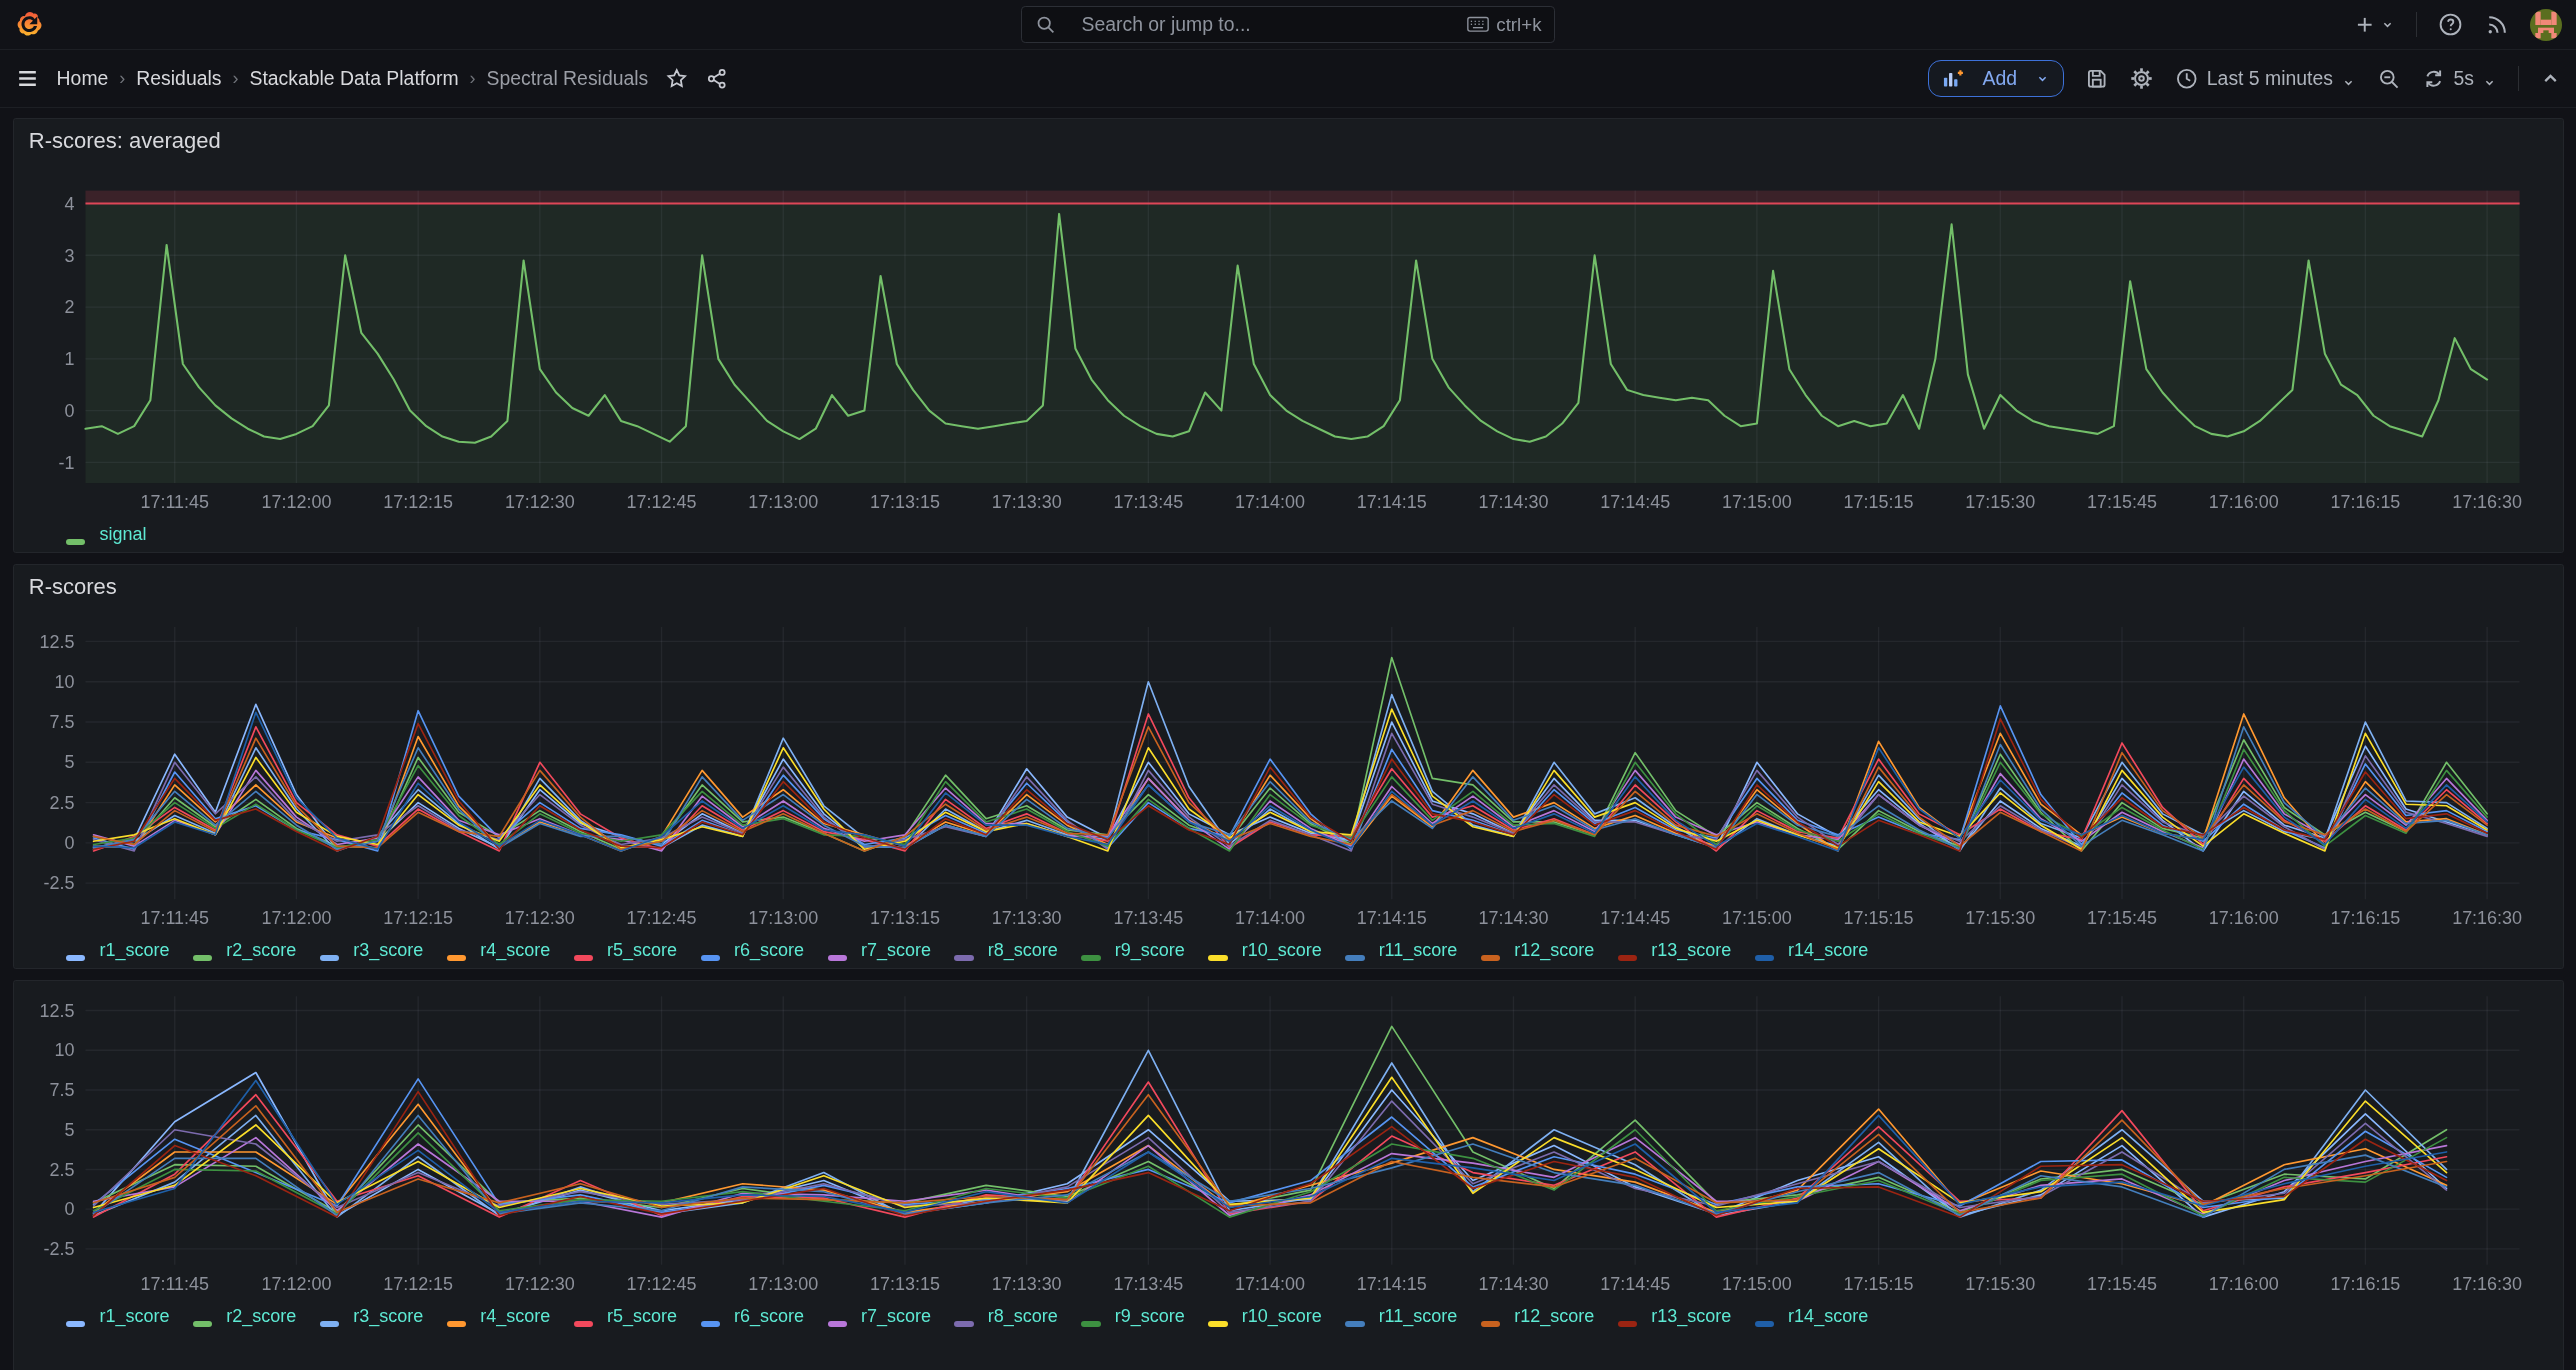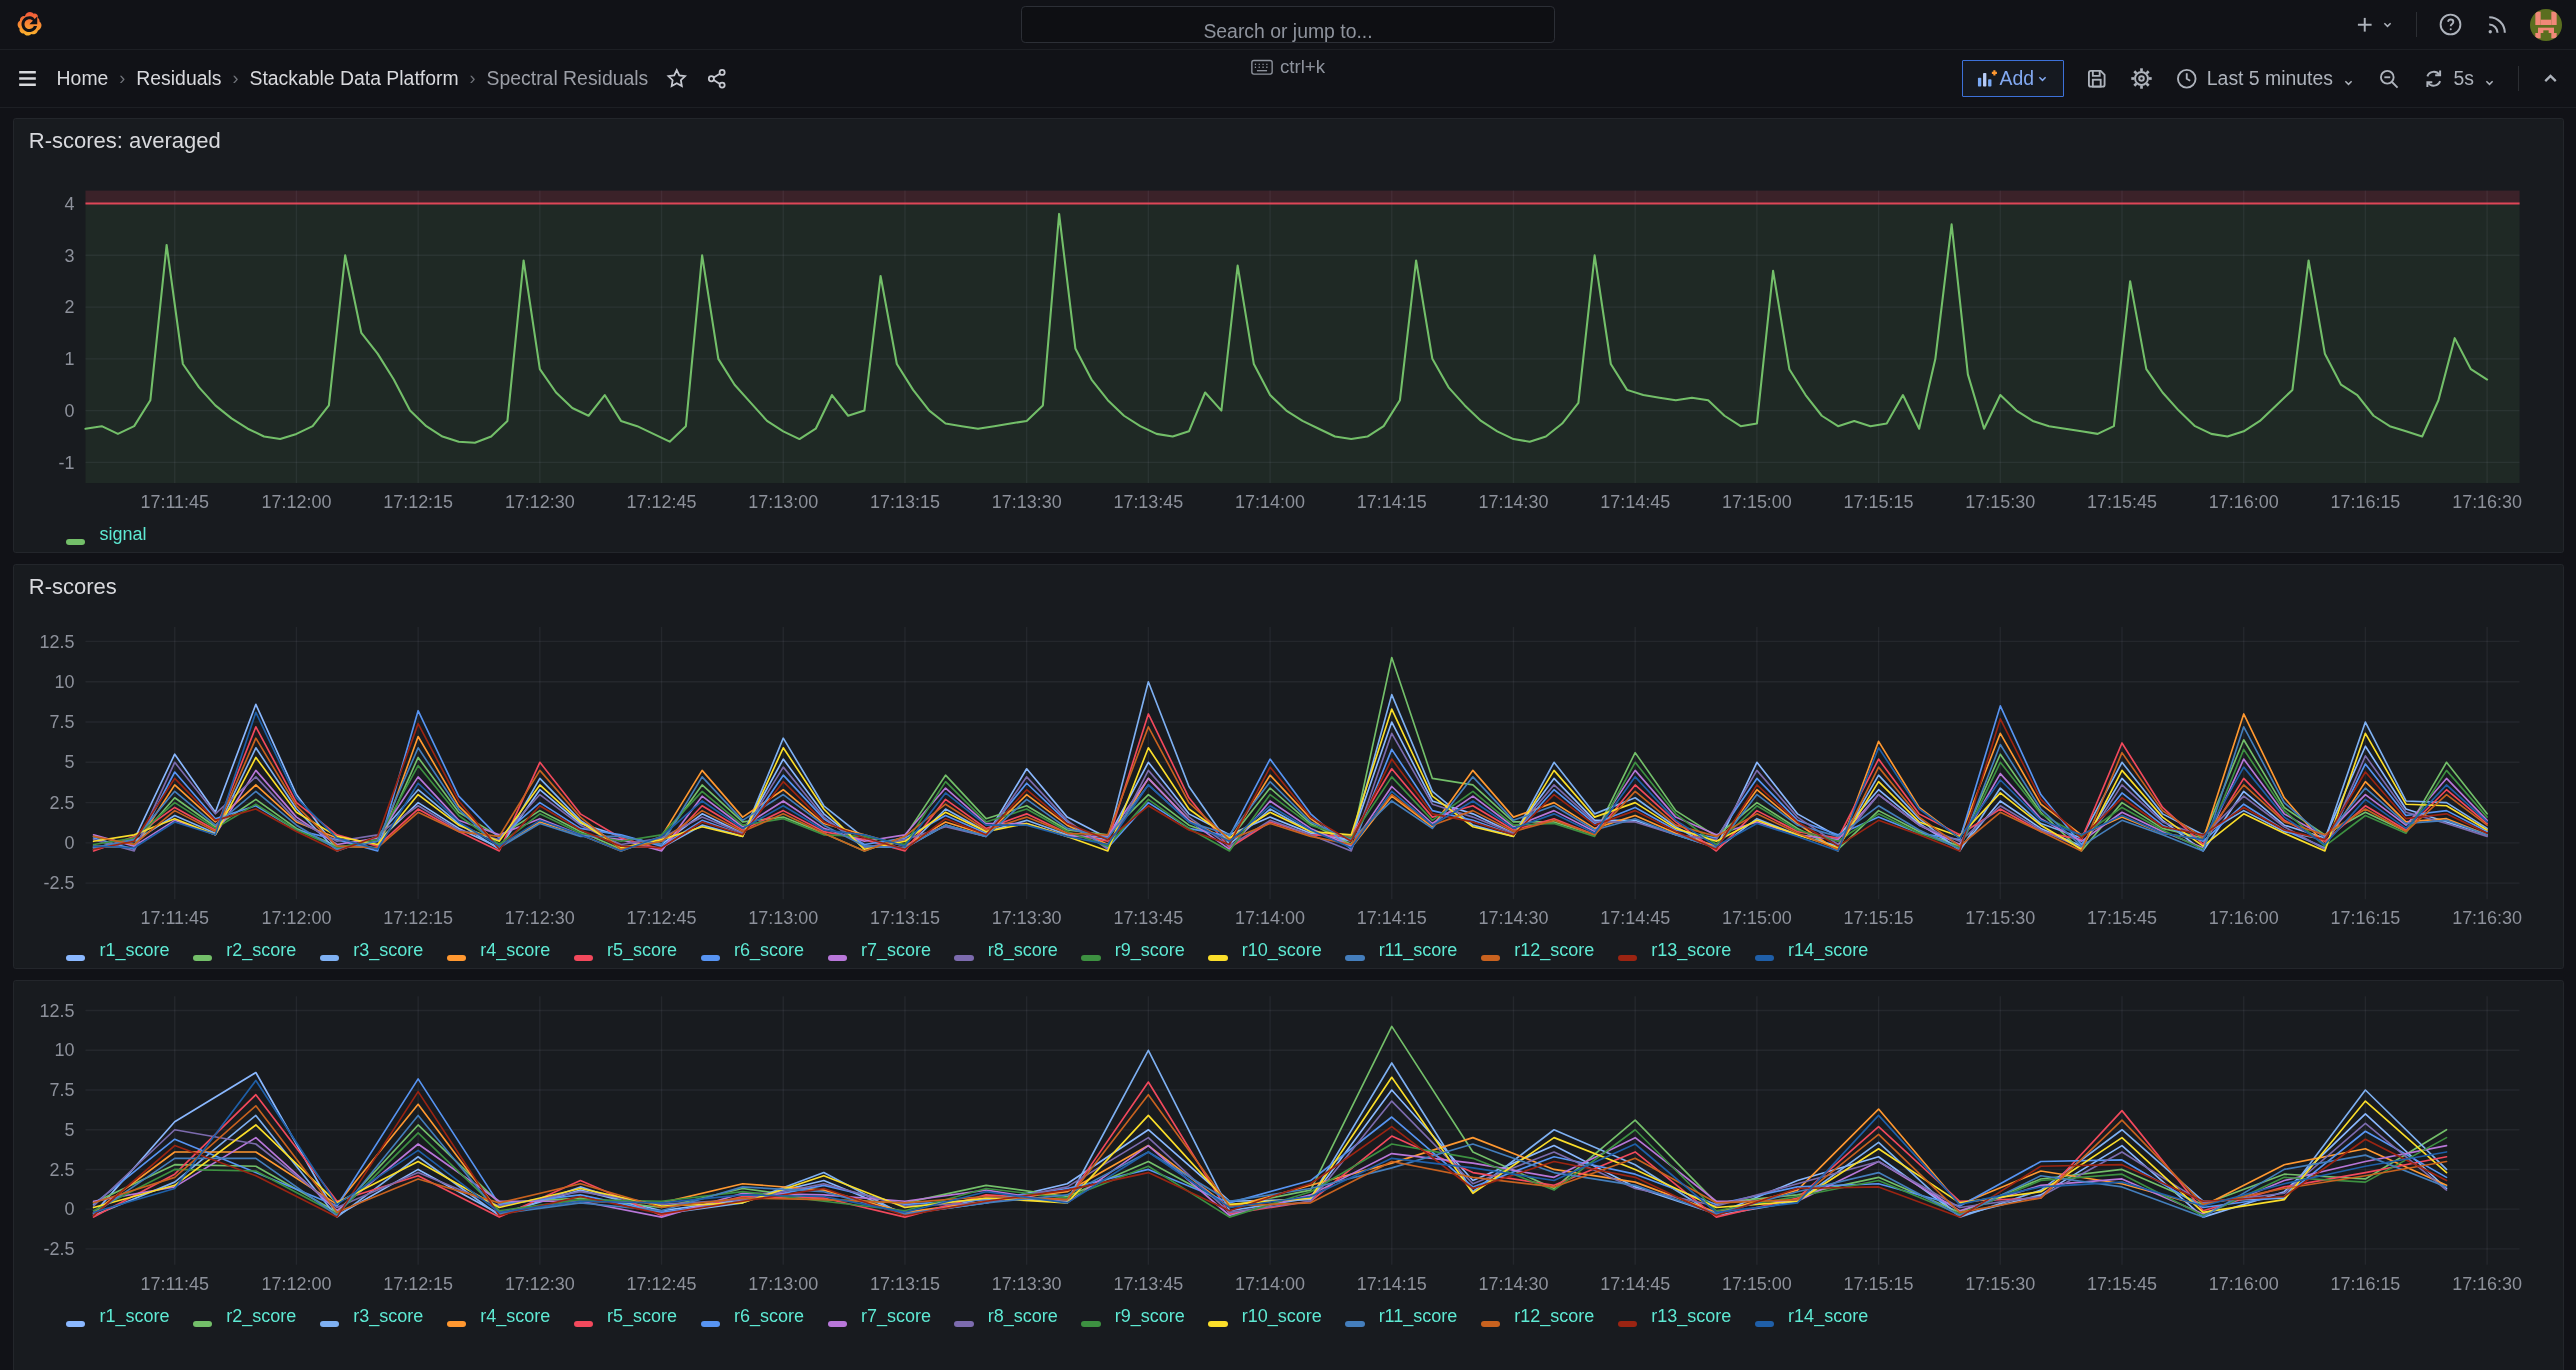--- a/index.html
+++ b/index.html
@@ -5,37 +5,37 @@
   * { margin:0; padding:0; box-sizing:border-box; }
   html,body { width:2576px; height:1371px; overflow:hidden; background:#111217;
     font-family:"Liberation Sans", sans-serif; color:#d8d9dd; }
   svg.ic { display:block; }
   
   .nav1 { height:50px; display:flex; align-items:center; position:relative;
     background:#111217; border-bottom:0.7px solid #1d1f24; padding:0 14px; }
   .logo { width:30px; height:30px; margin-left:1.4px; }
   .searchwrap { position:absolute; left:50%; transform:translateX(-50%); width:534px; }
   .searchbox { display:flex; align-items:center; height:37px; background:#0e0f13;
-    border:0.7px solid #2c2f36; border-radius:4.2px; padding:0 12.5px; gap:13px;flex-direction:column; }
+    border:0.7px solid #2c2f36; border-radius:4.2px; padding:0 12.5px; gap:26px; }
   .searchbox .ph { color:#8e939d; font-size:19.4px; flex:1; }
   .kbdhint { display:flex; align-items:center; gap:7px; color:#8e939d; font-size:18.7px; }
   .nav1right { margin-left:auto; display:flex; align-items:center; gap:21px; }
   .vdiv { width:0.7px; height:25px; background:#2c2e33; }
   .iconbtn { display:flex; align-items:center; gap:4.2px; cursor:pointer; }
   .avatar { width:32px; height:32px; border-radius:50%; overflow:hidden; }
   
   .nav2 { height:58px; display:flex; align-items:center; background:#111217;
     border-bottom:0.7px solid #1d1f24; padding:0 15px; gap:16.6px; }
   .crumbs { display:flex; align-items:center; gap:11px; font-size:19.4px; }
   .crumb { color:#d8d9dd; cursor:pointer; }
   .crumb.current { color:#9b9ea6; cursor:default; }
   .crumb-sep { color:#70737a; font-size:18px; }
   .nav2right { margin-left:auto; display:flex; align-items:center; gap:21px; }
-  .addbtn { display:flex; align-items:center; gap:1px; height:37px; padding:0 12.5px;
-    border:0.7px solid #3d71d9; border-radius:1px; background:#151920; color:#83a9f1;
+  .addbtn { display:flex; align-items:center; gap:18px; height:37px; padding:0 12.5px;
+    border:0.7px solid #3d71d9; border-radius:13px; background:#151920; color:#83a9f1;
     font-size:19.4px; cursor:pointer; }
   .tbbtn { display:flex; align-items:flex-end; gap:8.3px; color:#aeb3bc; font-size:19.4px; cursor:pointer; }
   
   .dash { padding:10.4px 12.5px 0 12.5px; display:flex; flex-direction:column; gap:11px; }
   .panel { background:#181b1f; border:0.7px solid #23262b; border-radius:2.8px;
     display:flex; flex-direction:column; padding:0 12.5px; }
   .panel-title { height:44px; display:flex; align-items:center; padding-left:2.8px;
     font-size:22px; font-weight:500; color:#d8d9dd; cursor:pointer; }
   .legend { display:flex; align-items:center; flex-wrap:nowrap; gap:23.5px;
     height:36px; padding-left:40px; overflow:hidden; }

